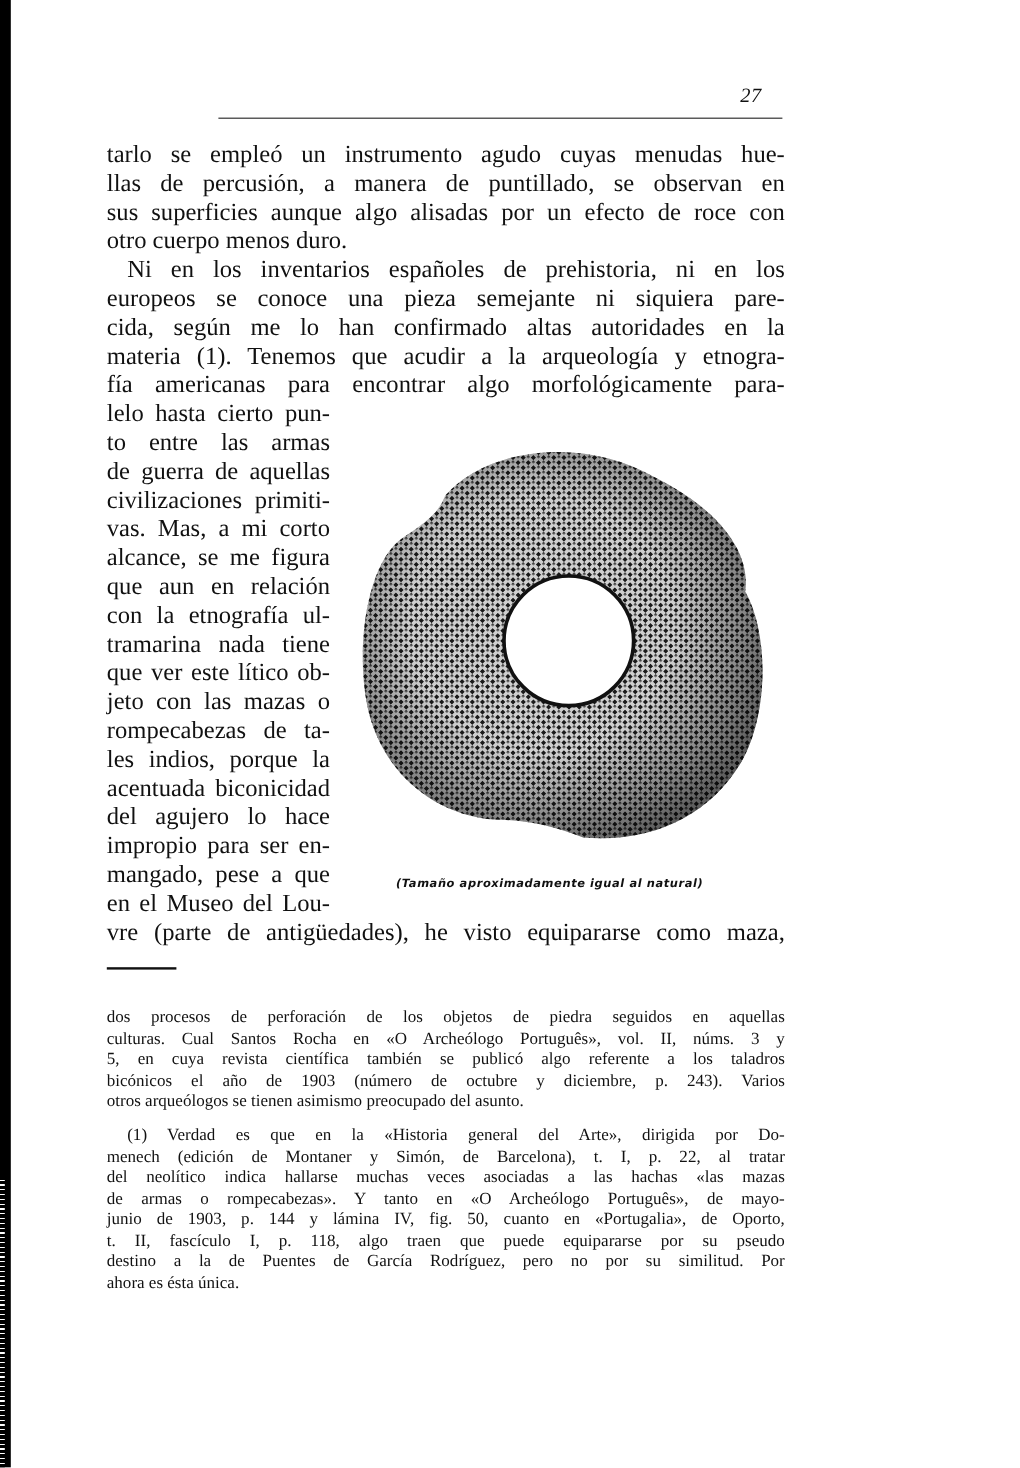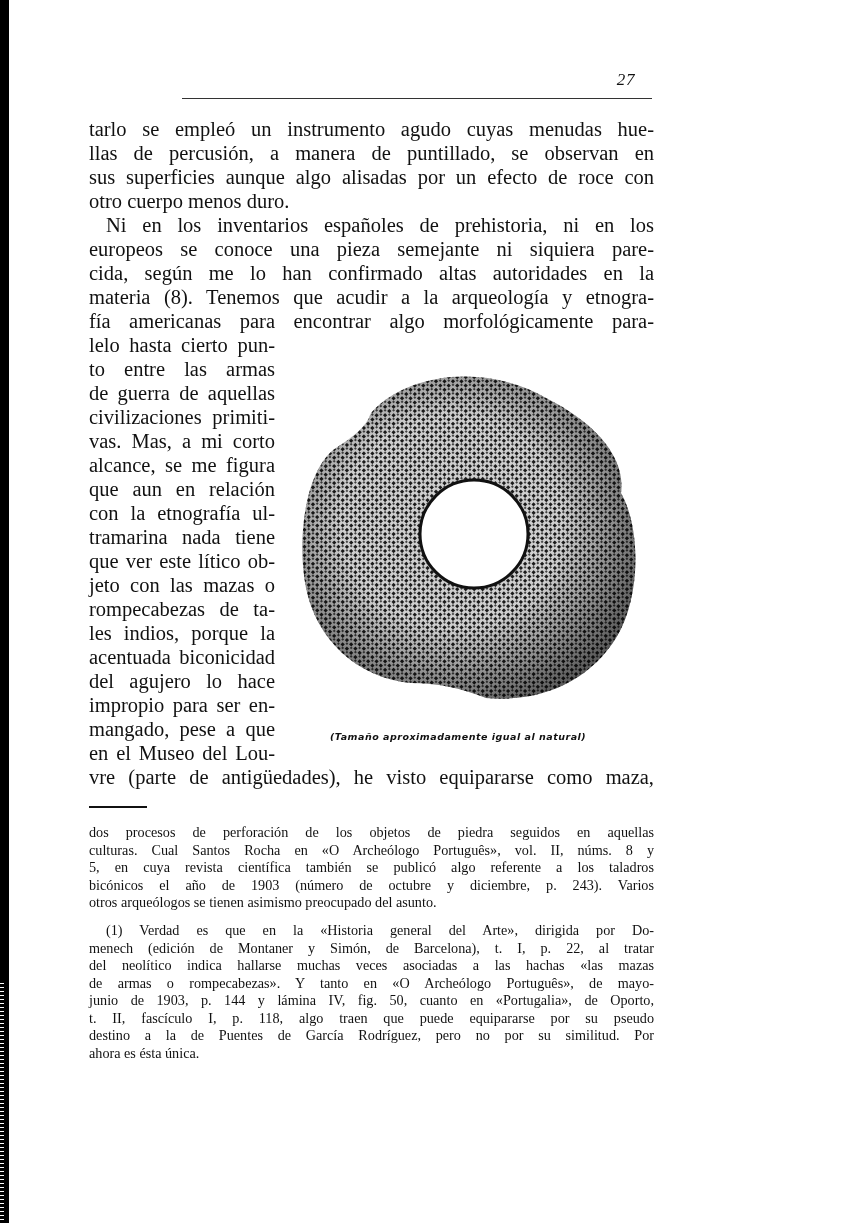--- a/index.html
+++ b/index.html
@@ -33,21 +33,21 @@
   .figure { position: absolute; left: 296px; top: 358px; width: 346px; height: 350px; }
   .figure svg { width: 100%; height: 100%; }
   .caption {
     position: absolute; left: 330px; top: 731px; font-family: "DejaVu Sans", sans-serif;
     font-size: 9.5px; font-weight: bold; letter-spacing: 0.5px; font-style: italic;
   }
 
   .foot-rule { position: absolute; left: 89px; top: 806px; width: 58px; height: 1.5px; background: #111; }
   .fn-line {
     position: absolute; left: 89px; width: 565px; font-size: 14.2px; line-height: 17.6px; white-space: nowrap;
-    text-align: justify; text-align-last: justify;
+    text-align: justify; text-align-last: justify; margin-top: 16px;
   }
   .fn-line.last { text-align-last: left; }
   .fn-line.indent2 { left: 106px; width: 548px; }
   .left-align { text-align-last: left; }
 </style>
 </head>
 <body>
 
 <div class="binding"></div>
 
@@ -57,21 +57,21 @@
 <div class="head-rule"></div>
 
 <div class="body-line full" style="top:117px">tarlo se empleó un instrumento agudo cuyas menudas hue-</div>
 <div class="body-line full" style="top:141px">llas de percusión, a manera de puntillado, se observan en</div>
 <div class="body-line full" style="top:165px">sus superficies aunque algo alisadas por un efecto de roce con</div>
 <div class="body-line full left-align" style="top:189px">otro cuerpo menos duro.</div>
 
 <div class="body-line indent" style="top:213px">Ni en los inventarios españoles de prehistoria, ni en los</div>
 <div class="body-line full" style="top:237px">europeos se conoce una pieza semejante ni siquiera pare-</div>
 <div class="body-line full" style="top:261px">cida, según me lo han confirmado altas autoridades en la</div>
-<div class="body-line full" style="top:285px">materia (8). Tenemos que acudir a la arqueología y etnogra-</div>
+<div class="body-line full" style="top:285px">materia (1). Tenemos que acudir a la arqueología y etnogra-</div>
 <div class="body-line full" style="top:309px">fía americanas para encontrar algo morfológicamente para-</div>
 
 <div class="body-line narrow" style="top:333px">lelo hasta cierto pun-</div>
 <div class="body-line narrow" style="top:357px">to entre las armas</div>
 <div class="body-line narrow" style="top:381px">de guerra de aquellas</div>
 <div class="body-line narrow" style="top:405px">civilizaciones primiti-</div>
 <div class="body-line narrow" style="top:429px">vas. Mas, a mi corto</div>
 <div class="body-line narrow" style="top:453px">alcance, se me figura</div>
 <div class="body-line narrow" style="top:477px">que aun en relación</div>
 <div class="body-line narrow" style="top:501px">con la etnografía ul-</div>
@@ -103,21 +103,21 @@
     <path d="M 75 55 C 110 15 190 5 250 40 C 300 65 330 100 325 135 C 345 170 345 240 320 280 C 295 320 250 345 190 340 C 165 330 140 325 115 325 C 60 320 20 280 10 230 C 0 180 10 110 40 90 C 55 80 70 70 75 55 Z" fill="url(#stipple)"></path>
     <path d="M 75 55 C 110 15 190 5 250 40 C 300 65 330 100 325 135 C 345 170 345 240 320 280 C 295 320 250 345 190 340 C 165 330 140 325 115 325 C 60 320 20 280 10 230 C 0 180 10 110 40 90 C 55 80 70 70 75 55 Z" fill="url(#shade)"></path>
     <circle cx="178" cy="176" r="54" fill="#ffffff" stroke="#111" stroke-width="3"></circle>
   </svg>
 </div>
 <div class="caption">(Tamaño aproximadamente igual al natural)</div>
 
 <div class="foot-rule"></div>
 
 <div class="fn-line" style="top:824px">dos procesos de perforación de los objetos de piedra seguidos en aquellas</div>
-<div class="fn-line" style="top:842px">culturas. Cual Santos Rocha en «O Archeólogo Português», vol. II, núms. 8 y</div>
+<div class="fn-line" style="top:842px">culturas. Cual Santos Rocha en «O Archeólogo Português», vol. II, núms. 3 y</div>
 <div class="fn-line" style="top:859px">5, en cuya revista científica también se publicó algo referente a los taladros</div>
 <div class="fn-line" style="top:877px">bicónicos el año de 1903 (número de octubre y diciembre, p. 243). Varios</div>
 <div class="fn-line last" style="top:894px">otros arqueólogos se tienen asimismo preocupado del asunto.</div>
 
 <div class="fn-line indent2" style="top:922px">(1) Verdad es que en la «Historia general del Arte», dirigida por Do-</div>
 <div class="fn-line" style="top:940px">menech (edición de Montaner y Simón, de Barcelona), t. I, p. 22, al tratar</div>
 <div class="fn-line" style="top:957px">del neolítico indica hallarse muchas veces asociadas a las hachas «las mazas</div>
 <div class="fn-line" style="top:975px">de armas o rompecabezas». Y tanto en «O Archeólogo Português», de mayo-</div>
 <div class="fn-line" style="top:992px">junio de 1903, p. 144 y lámina IV, fig. 50, cuanto en «Portugalia», de Oporto,</div>
 <div class="fn-line" style="top:1010px">t. II, fascículo I, p. 118, algo traen que puede equipararse por su pseudo</div>

